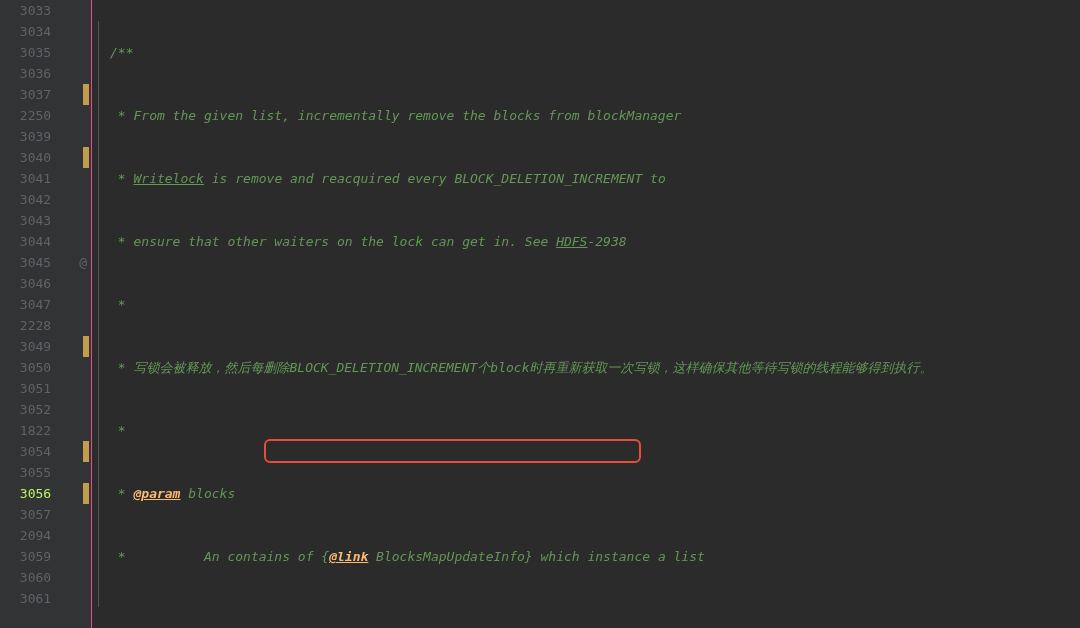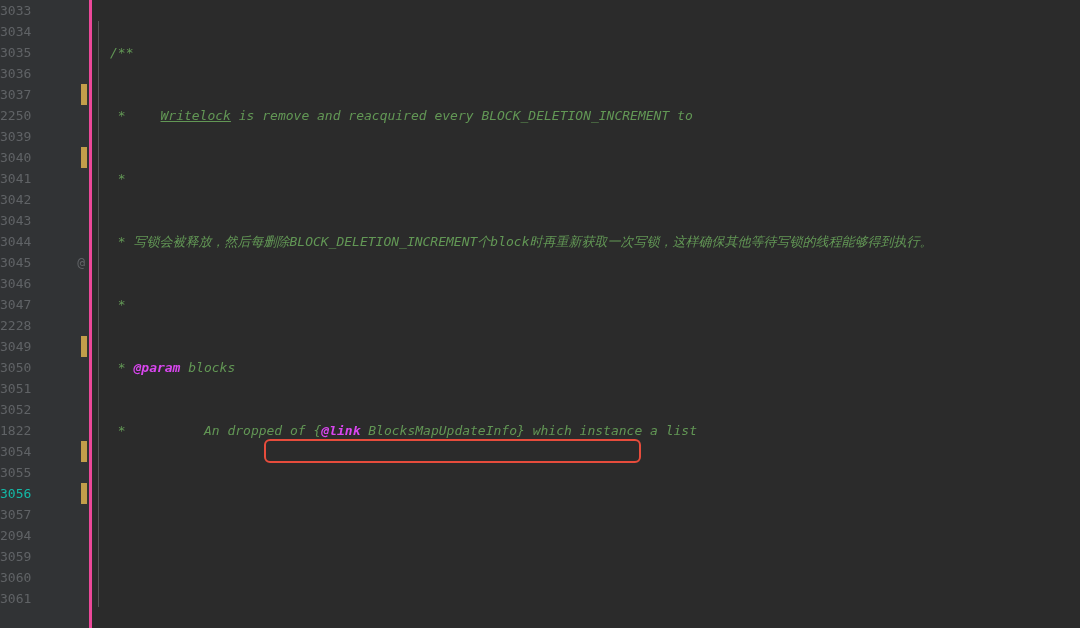--- a/index.html
+++ b/index.html
@@ -11,29 +11,29 @@
       color: #a9b7c6;
       width: 1080px;
       height: 628px;
       overflow: hidden;
       display: flex;
     }
     .gutter {
       background: #313335;
       width: 92px;
       flex-shrink: 0;
-      text-align: left;
+      text-align: center;
       padding-right: 20px;
       color: #606366;
       user-select: none;
-      border-right: 3px solid #ec4899;
+      border-right: 1px solid #ec4899;
       position: relative;
     }
     .ln { height: 21px; }
-    .ln.current { color: #14b8a6; font-weight: 500; }
+    .ln.current { color: #bef264; font-weight: 500; }
     .marker-col {
       position: absolute;
       right: 0;
       top: 0;
       width: 14px;
     }
     .marker {
       position: absolute;
       width: 6px;
       height: 21px;
@@ -55,22 +55,22 @@
       bottom: 21px;
     }
     .code {
       flex: 1;
       padding-left: 4px;
       white-space: pre;
       position: relative;
     }
     .line { height: 21px; }
     .doc { color: #629755; font-style: italic; }
-    .doc-tag { color: #d946ef; font-style: italic; font-weight: bold; }
-    .underline { text-decoration: underline; margin-left: 27px; }
+    .doc-tag { color: #fdba74; font-style: italic; font-weight: bold; text-decoration: underline; }
+    .underline { text-decoration: underline; }
     .highlight-box {
       position: absolute;
       border: 2px solid #e74c3c;
       border-radius: 6px;
       pointer-events: none;
     }
     .at-gutter {
       position: absolute;
       right: 4px;
       color: #606366;
@@ -118,26 +118,28 @@
       <div class="marker" style="top: 441px;"></div>
       <div class="marker" style="top: 483px;"></div>
       <div class="at-gutter" style="top: 252px; position: absolute;">@</div>
     </div>
 </div>
 <div class="fold-col">
   <div class="fold-line"></div>
 </div>
 <div class="code">
   <div class="line"><span class="doc">/**</span></div>
+  <div class="line"><span class="doc"> * From the given list, incrementally remove the blocks from blockManager</span></div>
   <div class="line"><span class="doc"> * </span><span class="doc underline">Writelock</span><span class="doc"> is remove and reacquired every BLOCK_DELETION_INCREMENT to</span></div>
+  <div class="line"><span class="doc"> * ensure that other waiters on the lock can get in. See </span><span class="doc underline">HDFS</span><span class="doc">-2938</span></div>
   <div class="line"><span class="doc"> *</span></div>
   <div class="line"><span class="doc"> * 写锁会被释放，然后每删除BLOCK_DELETION_INCREMENT个block时再重新获取一次写锁，这样确保其他等待写锁的线程能够得到执行。</span></div>
   <div class="line"><span class="doc"> *</span></div>
   <div class="line"><span class="doc"> * </span><span class="doc-tag">@param</span><span class="doc"> blocks</span></div>
-  <div class="line"><span class="doc"> *          An dropped of {</span><span class="doc-tag">@link</span><span class="doc"> BlocksMapUpdateInfo} which instance a list</span></div>
+  <div class="line"><span class="doc"> *          An contains of {</span><span class="doc-tag">@link</span><span class="doc"> BlocksMapUpdateInfo} which instance a list</span></div>
   
   
   
   
   
   
   
   
   
   

